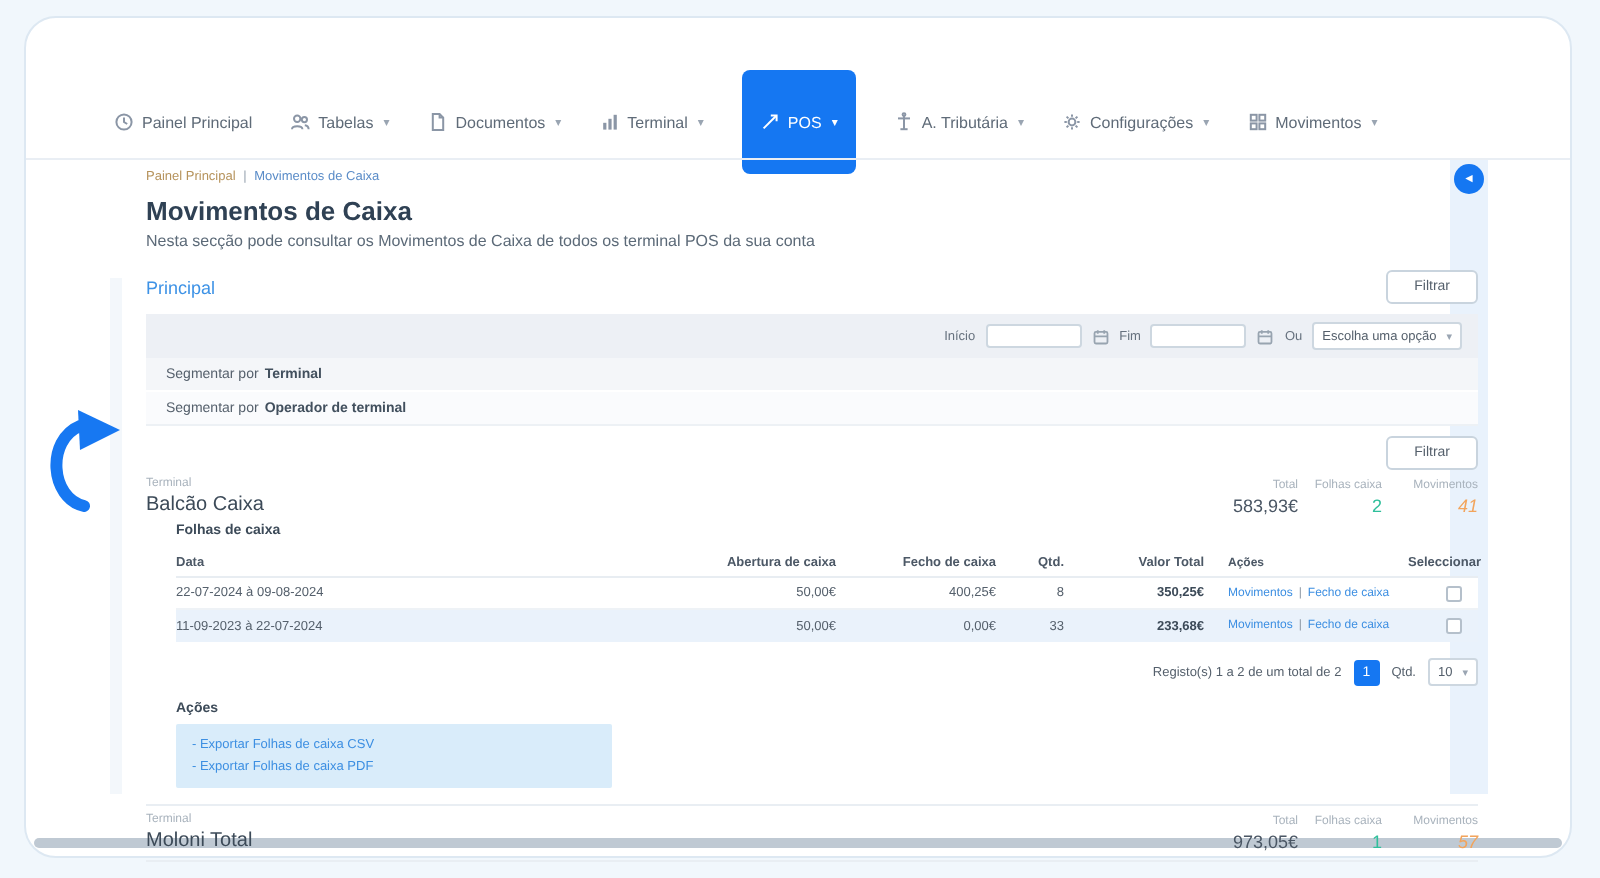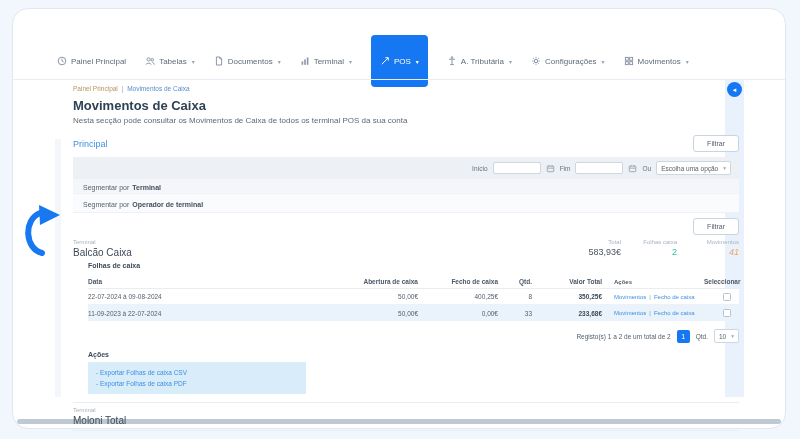--- a/index.html
+++ b/index.html
@@ -53,24 +53,24 @@
   .selectbox { background:#fff; border:1px solid #cdd7e0; border-radius:2px; height:14px; display:flex; align-items:center; gap:4px; padding:0 4px; font-size:6.5px; color:#55606c; cursor:pointer; }
   .selectbox .chev { font-size:5.5px; }
 
   .seg-row { height:17px; display:flex; align-items:center; padding:0 10px; font-size:7px; color:#55606c; cursor:pointer; }
   .seg-row.r1 { background:#f4f6f9; border-bottom:1px solid #ffffff; }
   .seg-row.r2 { background:#fafbfd; border-bottom:1px solid #edf1f5; }
   .seg-bold { font-weight:bold; margin-left:3px; color:#42505e; }
 
   .filter2-row { display:flex; justify-content:flex-end; margin:5px 0 4px; }
 
-  .terminal-head { display:flex; justify-content:space-between; align-items:flex-start; margin:4px 0 4px; }
+  .terminal-head { display:flex; justify-content:space-between; align-items:center; margin:4px 0 4px; }
   .t-label { font-size:6px; color:#a9b3bd; margin-bottom:2px; }
   .t-name { font-size:10px; color:#3c4a58; }
-  .stats { display:flex; gap:16px; }
+  .stats { display:flex; gap:2px; }
   .stat { text-align:right; }
   .stat .lbl { font-size:6px; color:#a9b3bd; margin-bottom:2px; }
   .stat .val { font-size:9px; }
   .w-total { min-width:56px; } .w-folhas { min-width:40px; } .w-mov { min-width:46px; }
   .val-total { color:#4a5664; }
   .val-green { color:#2fbf9b; }
   .val-orange { color:#f2a45c;font-style:italic; }
 
   .indent { margin-left:15px; width:651px; }
   .folhas-title { font-size:7px; font-weight:bold; color:#3c4a58; margin:4px 0 6px; }
@@ -313,20 +313,34 @@
       </div>
     </div>
 
     <div class="divider mt8"></div>
 
     <div class="terminal-head">
       <div>
         <div class="t-label">Terminal</div>
         <div class="t-name">Moloni Total</div>
       </div>
+      <div class="stats">
+        <div class="stat w-total">
+          <div class="lbl">Total</div>
+          <div class="val val-total">973,05€</div>
+        </div>
+        <div class="stat w-folhas">
+          <div class="lbl">Folhas caixa</div>
+          <div class="val val-green">1</div>
+        </div>
+        <div class="stat w-mov">
+          <div class="lbl">Movimentos</div>
+          <div class="val val-orange">57</div>
+        </div>
+      </div>
     </div>
 
     <div class="divider"></div>
   </div>
 </div>
 
 <svg class="annot-arrow" viewBox="0 0 44 52">
   <path d="M20 49 C 3 45, 1 16, 18 9" fill="none" stroke="#1778f2" stroke-width="6" stroke-linecap="round"></path>
   <polygon points="17,1 38,11 18,21" fill="#1778f2"></polygon>
 </svg>

